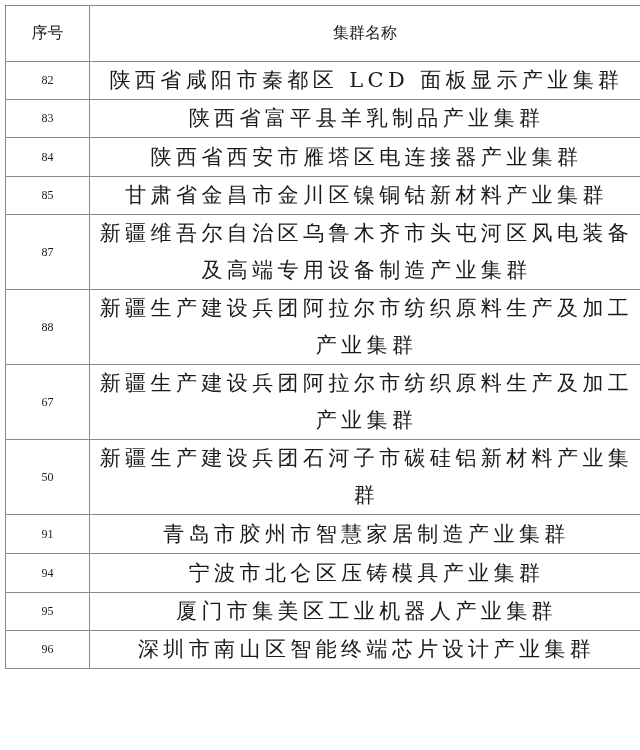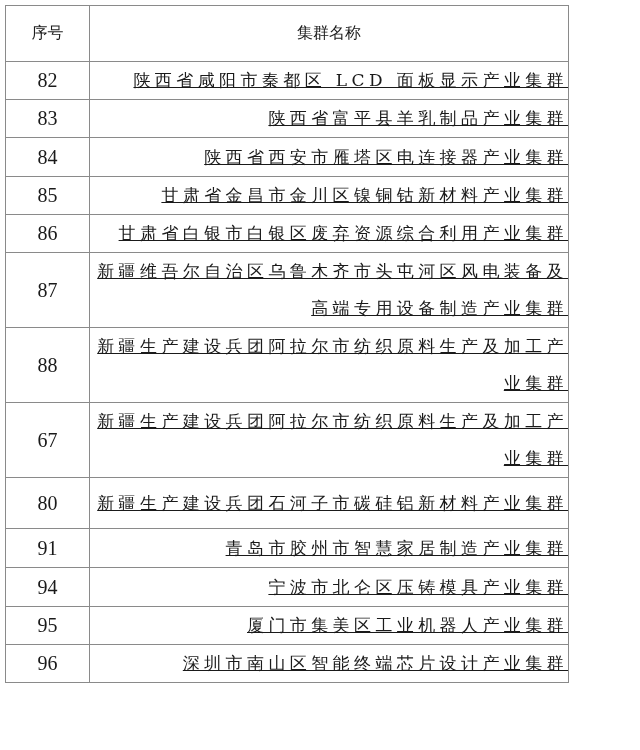--- a/index.html
+++ b/index.html
@@ -1,27 +1,27 @@
 <!DOCTYPE html>
 <html><head>
   <meta charset="utf-8">
   <style>
     html, body { margin: 0; padding: 0; background: #ffffff; }
     body { width: 640px; height: 750px; position: relative; overflow: hidden;
       font-family: "DejaVu Serif", "Liberation Serif", serif; color: #1a1a1a; }
-    #tbl { position: absolute; left: 5px; top: 5px; width: 564px;
+    #tbl { position: absolute; left: 5px; top: 5px; width: 636px;
       border-collapse: collapse; table-layout: fixed; }
     #tbl td, #tbl th { border: 1.5px solid #8a8a8a; padding: 0; }
     #tbl th { font-weight: normal; font-size: 16px; height: 55px;
       font-family: "DejaVu Sans", "Liberation Sans", sans-serif; }
     #tbl th.num-h { width: 83px; }
-    #tbl td.num { text-align: center; font-size: 20px;
+    #tbl td.num { text-align: center; font-size: 12px;
       font-family: "Liberation Serif", "DejaVu Serif", serif; }
-    #tbl td.name { text-align: right; padding-left: 3px; font-size: 17px;
-      letter-spacing: 4.4px; line-height: 37px; white-space: normal; word-break: break-all; text-decoration: underline; }
+    #tbl td.name { text-align: center; padding-left: 3px; font-size: 21px;
+      letter-spacing: 4.4px; line-height: 37px; white-space: normal; word-break: break-all; }
   </style>
 </head>
 <body>
 
 <table id="tbl">
   <thead>
     <tr>
       <th class="num-h">序号</th>
       <th>集群名称</th>
     </tr>
@@ -36,38 +36,34 @@
         <td class="name" style="height: 37px;">陕西省富平县羊乳制品产业集群</td>
       </tr>
       <tr style="height: 39px;">
         <td class="num">84</td>
         <td class="name" style="height: 38px;">陕西省西安市雁塔区电连接器产业集群</td>
       </tr>
       <tr style="height: 38px;">
         <td class="num">85</td>
         <td class="name" style="height: 37px;">甘肃省金昌市金川区镍铜钴新材料产业集群</td>
       </tr>
-      <tr style="height: 38px;">
-        <td class="num">86</td>
-        <td class="name" style="height: 37px;">甘肃省白银市白银区废弃资源综合利用产业集群</td>
-      </tr>
       <tr style="height: 75px;">
         <td class="num">87</td>
         <td class="name" style="height: 74px;">新疆维吾尔自治区乌鲁木齐市头屯河区风电装备及高端专用设备制造产业集群</td>
       </tr>
       <tr style="height: 50px;">
         <td class="num">88</td>
         <td class="name" style="height: 49px;">新疆生产建设兵团阿拉尔市纺织原料生产及加工产业集群</td>
       </tr>
       <tr style="height: 51px;">
         <td class="num">67</td>
         <td class="name" style="height: 50px;">新疆生产建设兵团阿拉尔市纺织原料生产及加工产业集群</td>
       </tr>
       <tr style="height: 51px;">
-        <td class="num">80</td>
+        <td class="num">50</td>
         <td class="name" style="height: 50px;">新疆生产建设兵团石河子市碳硅铝新材料产业集群</td>
       </tr>
       <tr style="height: 39px;">
         <td class="num">91</td>
         <td class="name" style="height: 38px;">青岛市胶州市智慧家居制造产业集群</td>
       </tr>
       <tr style="height: 39px;">
         <td class="num">94</td>
         <td class="name" style="height: 38px;">宁波市北仑区压铸模具产业集群</td>
       </tr>

